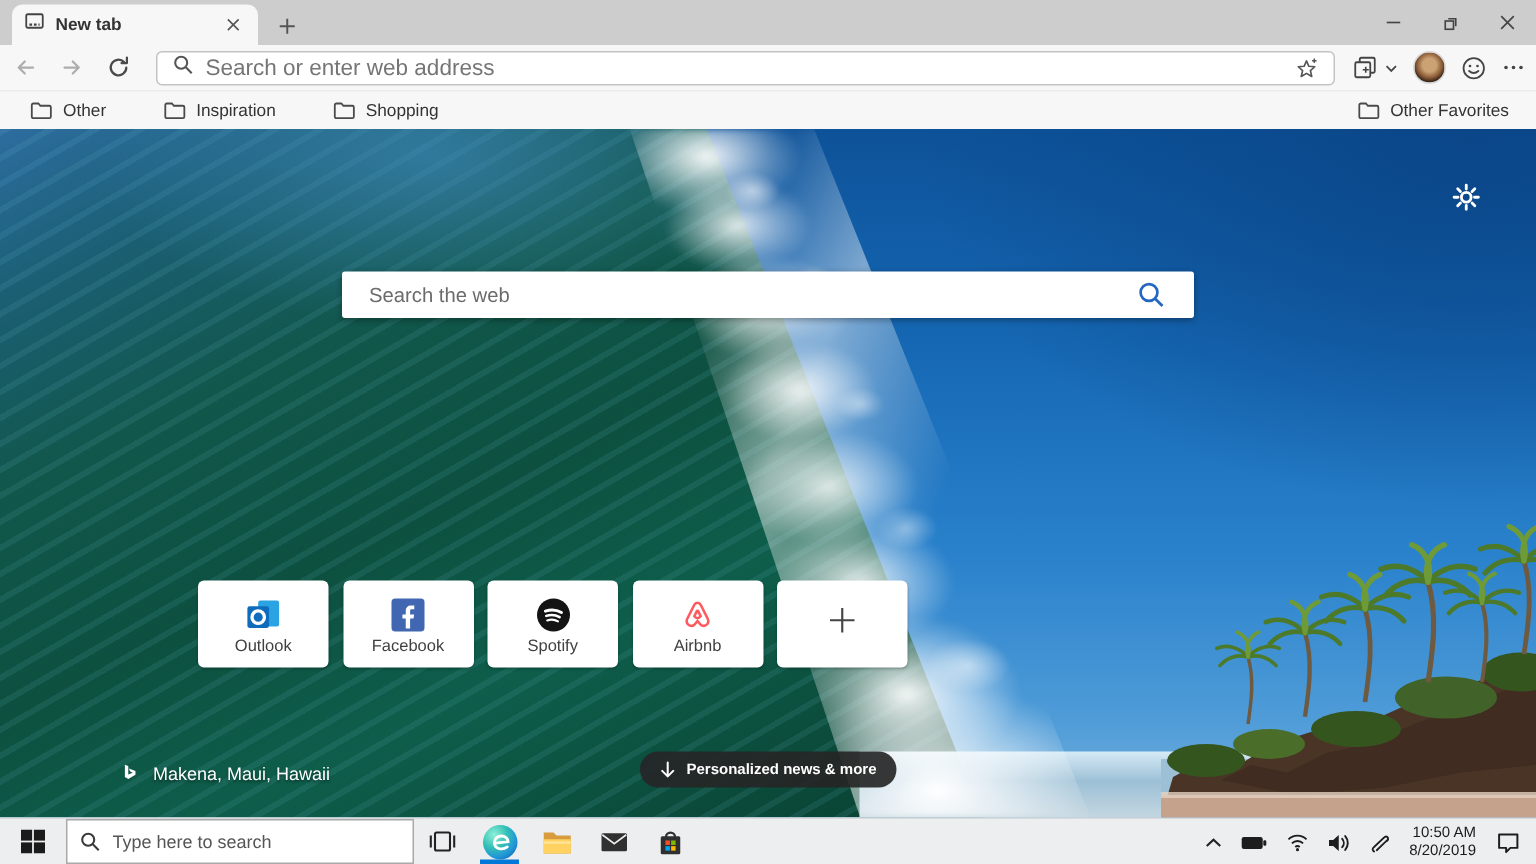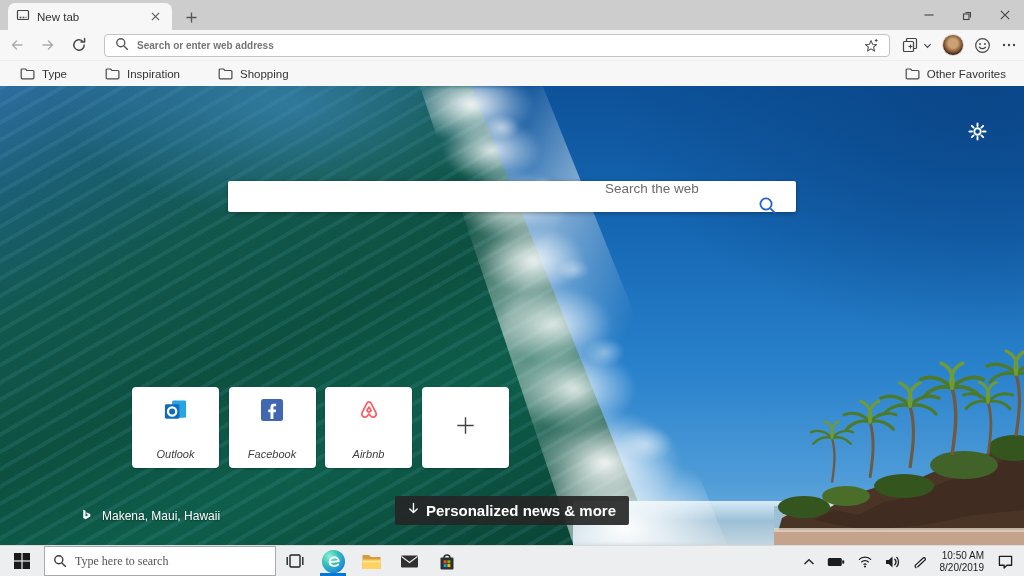--- a/index.html
+++ b/index.html
@@ -1,35 +1,35 @@
 <!DOCTYPE html>
 <html><head>
 <meta charset="utf-8">
 <style>
   * { margin:0; padding:0; box-sizing:border-box; }
   html,body { width:1024px; height:576px; overflow:hidden; }
   body { font-family:"Liberation Sans", sans-serif; }
   .screen { position:relative; width:1024px; height:576px; background:#cdcdcd; }
 
   
-  .tabstrip { position:relative; height:30px; background:#cdcdcd; }
+  .tabstrip { position:relative; height:30px; background:#cdcdcd;font-weight:bold; }
   .tab { position:absolute; left:8px; top:3px; width:164px; height:27px;
          background:#f7f7f7; border-radius:7px 7px 0 0; display:flex; align-items:center; padding:0 8px; }
   .tab-title { font-size:11.5px; color:#333; margin-left:7px; flex:1; white-space:nowrap; overflow:hidden; }
   .tab-close { width:18px; height:18px; display:flex; align-items:center; justify-content:center; border-radius:3px; }
   .newtab-btn { position:absolute; left:180px; top:6px; width:22px; height:22px; display:flex; align-items:center; justify-content:center; border-radius:3px; }
   .win-controls { position:absolute; right:0; top:0; height:30px; display:flex; }
   .win-btn { width:38px; height:30px; display:flex; align-items:center; justify-content:center; }
 
   
   .toolbar { position:relative; height:30px; background:#f7f7f7; display:flex; align-items:center; }
   .nav-btn { width:28px; height:26px; display:flex; align-items:center; justify-content:center; margin-left:3px; border-radius:4px; }
   .addressbar { position:absolute; left:104px; top:4px; width:786px; height:23px; background:#fff;
                 border:1px solid #c3c3c3; border-radius:4px; display:flex; align-items:center; padding:0 6px 0 10px; }
-  .addressbar input { flex:1; border:none; outline:none; font-size:10px; color:#b91c1c; background:transparent; margin-left:8px; font-family:"Liberation Sans",sans-serif;font-weight:bold; }
+  .addressbar input { flex:1; border:none; outline:none; font-size:15px; color:#b91c1c; background:transparent; margin-left:8px; font-family:"Liberation Sans",sans-serif; }
   .addressbar input::placeholder { color:#757575; }
   .bar-icon { width:24px; height:21px; display:flex; align-items:center; justify-content:center; border-radius:3px; }
   .tb-right { position:absolute; right:4px; top:2px; height:26px; display:flex; align-items:center; gap:4px; }
   .tb-btn { height:26px; display:flex; align-items:center; justify-content:center; border-radius:4px; padding:0 3px; }
   .avatar { width:22px; height:22px; border-radius:50%;
             background: radial-gradient(circle at 50% 42%, #caa273 0 30%, #8a5a36 55%, #3a2718 72%, #241810 100%);
             border:1px solid #d9d9d9; }
 
   
   .favbar { height:26px; background:#f7f7f7; display:flex; align-items:center; padding:0 14px 0 16px; border-top:1px solid #ececec; }
@@ -70,43 +70,43 @@
              radial-gradient(24px 16px at 56% 40%, rgba(255,255,255,.4), rgba(255,255,255,0) 70%),
              radial-gradient(30px 20px at 59% 58%, rgba(255,255,255,.45), rgba(255,255,255,0) 70%),
              radial-gradient(40px 26px at 63% 78%, rgba(255,255,255,.5), rgba(255,255,255,0) 70%); }
   .shore-svg { position:absolute; right:0; bottom:0; z-index:5; }
 
   .gear-btn { position:absolute; top:32px; right:34px; z-index:10; width:26px; height:26px;
               display:flex; align-items:center; justify-content:center; }
 
   .websearch { position:absolute; left:228px; top:95px; width:568px; height:31px; z-index:10;
                background:#fff; border-radius:2px; box-shadow:0 1px 4px rgba(0,0,0,.35);
-               display:flex; align-items:flex-end; padding:0 14px 0 18px;flex-direction:column; }
+               display:flex; align-items:center; padding:0 14px 0 18px; }
   .websearch input { flex:1; border:none; outline:none; font-size:13.5px; color:#333; background:transparent; font-family:"Liberation Sans",sans-serif; }
   .websearch input::placeholder { color:#6b6b6b; }
   .websearch-btn { width:30px; height:27px; display:flex; align-items:center; justify-content:center; }
 
   .tiles { position:absolute; left:132px; top:301px; z-index:10; display:flex; gap:9.5px; }
-  .tile { width:87px; height:81px; background:#fff; border-radius:4px; box-shadow:0 1px 2px rgba(0,0,0,.25);
-          display:flex; flex-direction:column; align-items:center;font-style:italic; }
+  .tile { width:87px; height:58px; background:#fff; border-radius:4px; box-shadow:0 1px 2px rgba(0,0,0,.25);
+          display:flex; flex-direction:column; align-items:center; }
   .tile-icon { margin-top:10px; height:26px; display:flex; align-items:center; justify-content:center; }
   .tile-label { margin-top:auto; margin-bottom:8px; font-size:11px; color:#404040; }
   .tile.add { justify-content:center; }
 
   .location { position:absolute; left:80px; bottom:22px; z-index:10; display:flex; align-items:center; gap:9px;
               color:#fff; font-size:12px; text-shadow:0 1px 2px rgba(0,0,0,.45); }
   .news-btn { position:absolute; left:50%; transform:translateX(-50%); bottom:20px; z-index:10;
-              display:inline-flex; align-items:flex-start; gap:7px; background:rgba(38,38,38,.92); color:#fff;
-              font-size:15px; font-weight:bold; padding:6px 13px; border-radius:2px; }
+              display:inline-flex; align-items:flex-end; gap:7px; background:rgba(38,38,38,.92); color:#fff;
+              font-size:10px; font-weight:bold; padding:6px 13px; border-radius:12px; }
 
   
   .taskbar { position:relative; height:31px; background:#eceef0; display:flex; align-items:stretch; border-top:1px solid #d8dadc; }
   .start-btn { width:44px; display:flex; align-items:center; justify-content:center; }
   .tb-search { width:232px; background:#fff; border:1px solid #a9a9a9; display:flex; align-items:center; padding:0 8px; }
-  .tb-search input { flex:1; border:none; outline:none; font-size:12px; color:#444; margin-left:8px; background:transparent; font-family:Liberation Serif, serif; }
+  .tb-search input { flex:1; border:none; outline:none; font-size:12px; color:#444; margin-left:8px; background:transparent; font-family:Liberation Sans, sans-serif; }
   .tb-search input::placeholder { color:#555; }
   .task-btn { width:38px; display:flex; align-items:center; justify-content:center; position:relative; }
   .edge-circle { width:23px; height:23px; border-radius:50%; position:relative;
                  background: radial-gradient(circle at 32% 28%, #8ff0d8 0%, #35c1b5 38%, #2196d8 66%, #0c59a4 100%); }
   .edge-underline { position:absolute; bottom:0; left:50%; transform:translateX(-50%); width:26px; height:3px; background:#0078d7; }
   .tray { position:absolute; right:0; top:0; height:31px; display:flex; align-items:center; padding-right:4px; }
   .tray-btn { height:31px; display:flex; align-items:center; justify-content:center; padding:0 6px; }
   .clock { text-align:right; font-size:10px; color:#1b1b1b; line-height:12px; padding:0 7px; }
 </style>
 </head>
@@ -216,21 +216,21 @@
           </svg>
       </div>
     </div>
   </div>
 
   <div class="favbar">
     <div class="fav-item">
       <svg width="15" height="13" viewBox="0 0 15 13" fill="none" stroke="#4a4a4a" stroke-width="1.2">
           <path d="M1.2,3 a1,1 0 0 1 1,-1 h3.4 l1.3,1.5 h6 a1,1 0 0 1 1,1 v6.3 a1,1 0 0 1 -1,1 H2.2 a1,1 0 0 1 -1,-1 z"></path>
         </svg>
-      <span>Type</span>
+      <span>Other</span>
     </div>
     <div class="fav-item">
       <svg width="15" height="13" viewBox="0 0 15 13" fill="none" stroke="#4a4a4a" stroke-width="1.2">
           <path d="M1.2,3 a1,1 0 0 1 1,-1 h3.4 l1.3,1.5 h6 a1,1 0 0 1 1,1 v6.3 a1,1 0 0 1 -1,1 H2.2 a1,1 0 0 1 -1,-1 z"></path>
         </svg>
       <span>Inspiration</span>
     </div>
     <div class="fav-item">
       <svg width="15" height="13" viewBox="0 0 15 13" fill="none" stroke="#4a4a4a" stroke-width="1.2">
           <path d="M1.2,3 a1,1 0 0 1 1,-1 h3.4 l1.3,1.5 h6 a1,1 0 0 1 1,1 v6.3 a1,1 0 0 1 -1,1 H2.2 a1,1 0 0 1 -1,-1 z"></path>
@@ -317,20 +317,33 @@
         <span class="tile-icon">
           <svg width="24" height="24" viewBox="0 0 24 24">
               <rect x="1" y="1" width="22" height="22" rx="2.5" fill="#4267b2"></rect>
               <path d="M16.2,8.2 h-1.9 c-.5,0 -.9,.4 -.9,.9 V11.6 h2.7 l-.4,2.7 h-2.3 V21 h-2.9 v-6.7 H8.3 V11.6 h2.2 V8.9 A3.2,3.2 0 0 1 13.7,5.7 h2.5 z" fill="#fff"></path>
             </svg>
         </span>
         <span class="tile-label">Facebook</span>
       </div>
       <div class="tile">
         <span class="tile-icon">
+          <svg width="24" height="24" viewBox="0 0 24 24">
+              <circle cx="12" cy="12" r="11" fill="#141414"></circle>
+              <g fill="none" stroke="#fff" stroke-linecap="round">
+                <path d="M6.6,9.4 c3.8,-1.3 7.6,-0.9 10.7,0.9" stroke-width="2"></path>
+                <path d="M7.2,12.6 c3.2,-1.1 6.3,-0.7 8.9,0.8" stroke-width="1.7"></path>
+                <path d="M7.8,15.6 c2.6,-0.9 5.1,-0.6 7.2,0.6" stroke-width="1.4"></path>
+              </g>
+            </svg>
+        </span>
+        <span class="tile-label">Spotify</span>
+      </div>
+      <div class="tile">
+        <span class="tile-icon">
           <svg width="24" height="24" viewBox="0 0 24 24" fill="none" stroke="#ff5a5f" stroke-width="1.7">
               <path d="M12,3.8 c.9,0 1.7,.5 2.2,1.5 l4.7,9.4 c.8,1.6 .1,3.5 -1.5,4.2 c-1.4,.6 -3,.1 -3.9,-1.1 L12,16 l-1.5,1.8 c-.9,1.2 -2.5,1.7 -3.9,1.1 c-1.6,-.7 -2.3,-2.6 -1.5,-4.2 l4.7,-9.4 C10.3,4.3 11.1,3.8 12,3.8 Z"></path>
               <path d="M12,9.2 c.2,0 .4,.1 .5,.4 l1.6,3.2 c-.6,.8 -1.3,1.3 -2.1,1.3 c-.8,0 -1.5,-.5 -2.1,-1.3 l1.6,-3.2 c.1,-.3 .3,-.4 .5,-.4 Z"></path>
             </svg>
         </span>
         <span class="tile-label">Airbnb</span>
       </div>
       <div class="tile add">
         <span>
           <svg width="25" height="25" viewBox="0 0 26 26">

